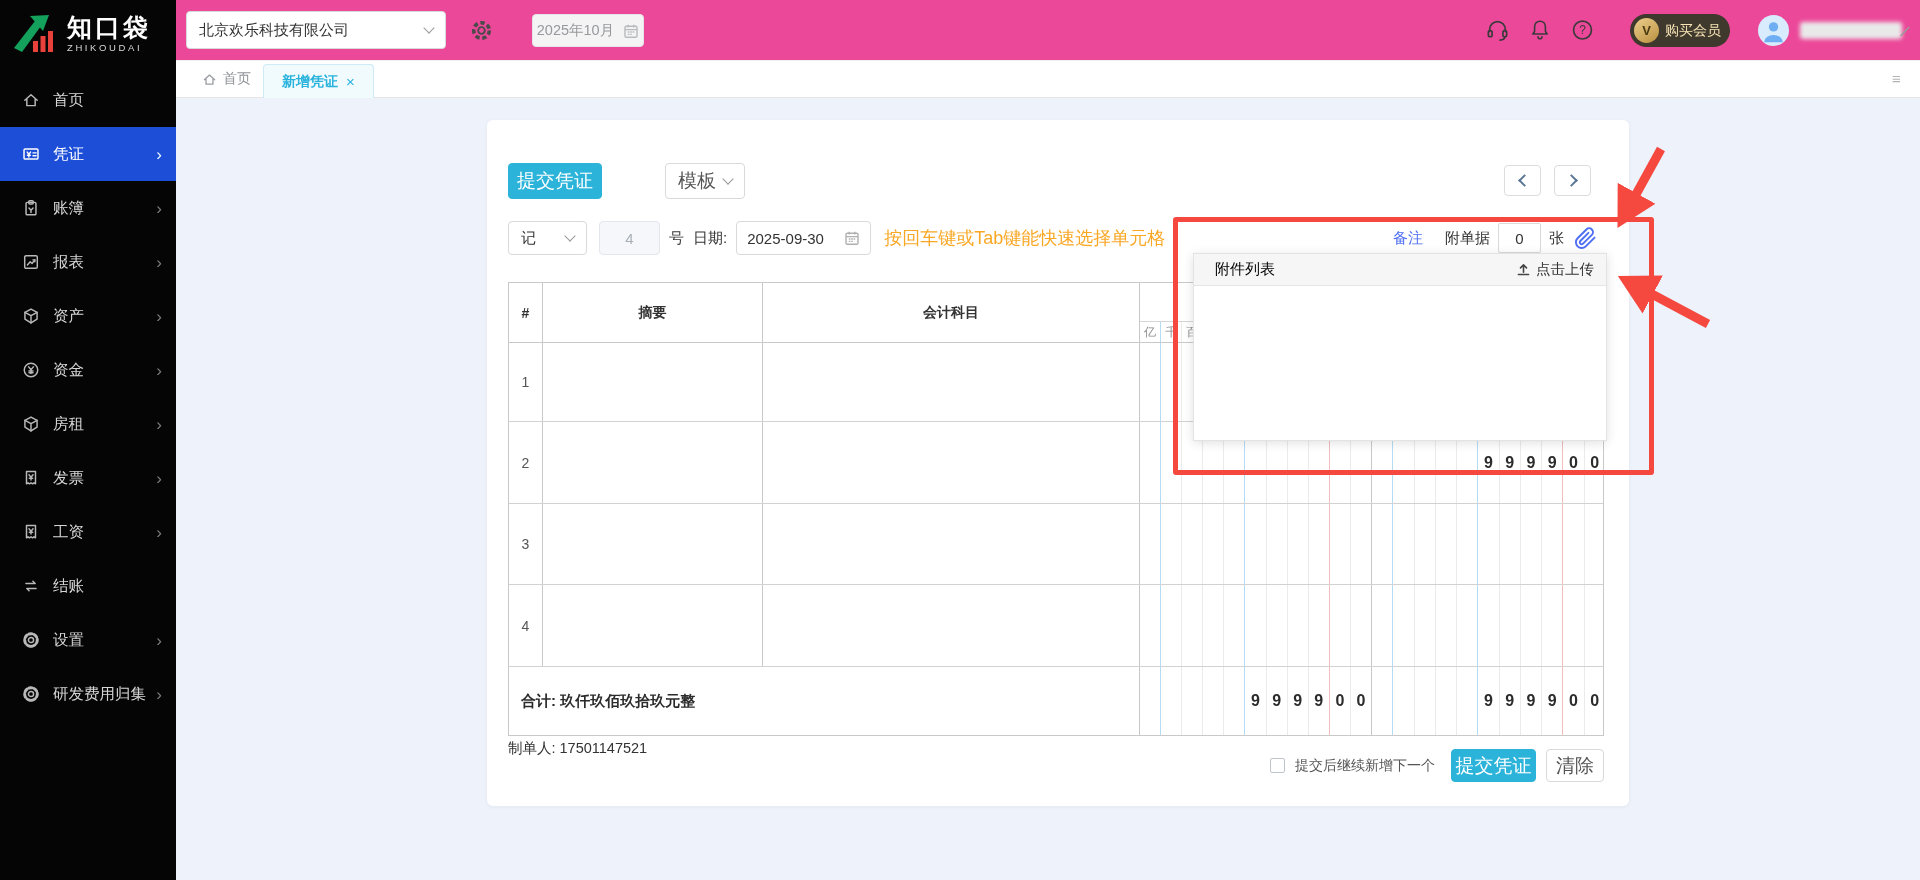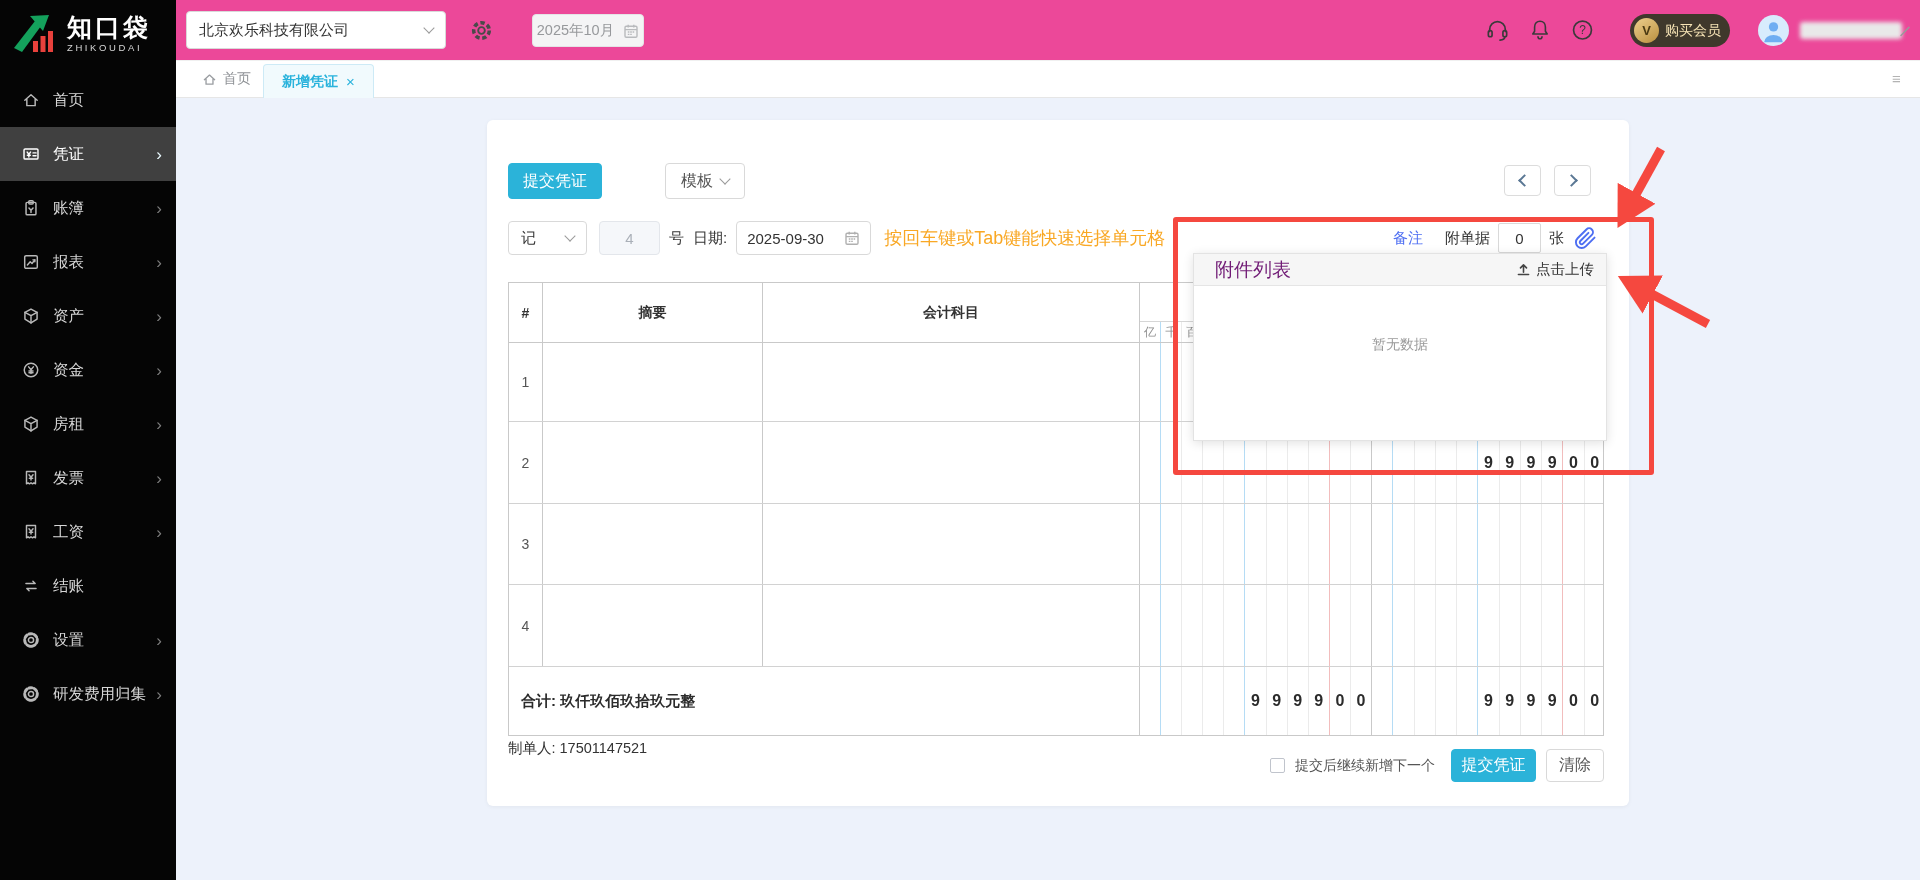--- a/index.html
+++ b/index.html
@@ -10,21 +10,21 @@
   
   #sidebar{position:absolute;left:0;top:0;width:176px;height:880px;background:#050505;z-index:5;}
   .brand{display:flex;align-items:center;gap:9px;padding:6px 0 0 12px;height:61px;}
   .bname{font-size:25px;font-weight:bold;color:#fff;letter-spacing:3px;line-height:26px;}
   .bsub{font-size:9.5px;color:#d8d8d8;letter-spacing:2.6px;margin-top:2px;}
   #sb-items{position:absolute;left:0;top:73px;width:176px;}
   .sb-item{position:relative;height:54px;display:flex;align-items:center;gap:13px;
     padding-left:22px;color:#b9b9b9;cursor:pointer;}
   .sb-item .sb-label{font-size:15.5px;color:#d6d6d6;}
   .sb-item .sb-arrow{position:absolute;right:14px;font-size:17px;color:#7d7d7d;line-height:1;}
-  .sb-item.active{background:#404040;color:#fff;}
+  .sb-item.active{background:#1d4ed8;color:#fff;}
   .sb-item.active .sb-label{color:#fff;}
   .sb-item.active .sb-arrow{color:#eafaff;}
   .sb-item svg{flex:none;}
 
   
   #topbar{position:absolute;left:176px;top:0;width:1744px;height:61px;background:#ec4899;
     border-bottom:1px solid #f0f0f0;z-index:4;}
   .tb-abs{position:absolute;}
   .select-box{display:flex;align-items:center;justify-content:space-between;border:1px solid #d9d9d9;
     border-radius:4px;background:#fff;padding:0 12px;font-size:15px;color:#333;cursor:pointer;}
@@ -55,21 +55,21 @@
     justify-content:center;gap:8px;color:#2ab3dc;font-size:14px;font-weight:bold;cursor:pointer;}
   .tclose{font-weight:normal;font-size:15px;cursor:pointer;line-height:1;}
   .tab-menu{position:absolute;left:1716px;top:9px;color:#b3b3b3;font-size:15px;cursor:pointer;}
 
   
   #content{position:absolute;left:176px;top:98px;width:1744px;height:782px;background:#edf2fb;}
   #card{position:absolute;left:311px;top:22px;width:1142px;height:686px;background:#fff;
     border-radius:6px;box-shadow:0 1px 4px rgba(0,0,0,.05);}
   .c-abs{position:absolute;}
   #v-title{left:0;right:0;top:10px;text-align:center;font-size:22px;font-weight:bold;color:#2b2b2b;}
-  .btn{display:flex;align-items:center;justify-content:center;border-radius:4px;font-size:16px;cursor:pointer;}
+  .btn{display:flex;align-items:center;justify-content:center;border-radius:4px;font-size:19px;cursor:pointer;}
   .btn-primary{background:#2bb3d9;color:#fff;border:1px solid #2bb3d9;}
   .btn-plain{background:#fff;color:#555;border:1px solid #d9d9d9;}
   #btn-submit-top{left:21px;top:43px;width:94px;height:36px;}
   #btn-template{left:178px;top:43px;width:80px;height:36px;gap:8px;}
   #navs{left:1017px;top:45px;display:flex;gap:13px;}
   .nav-btn{width:37px;height:31px;border:1px solid #dcdcdc;border-radius:4px;background:#fff;
     display:flex;align-items:center;justify-content:center;cursor:pointer;}
   .nv{width:9px;height:9px;border-left:2px solid #5a7794;border-bottom:2px solid #5a7794;}
   .nvL{transform:rotate(45deg);margin-left:3px;}
   .nvR{transform:rotate(-135deg);margin-right:3px;}
@@ -119,21 +119,21 @@
   #chk{width:15px;height:15px;border:1px solid #c0c4cc;border-radius:2px;background:#fff;cursor:pointer;flex:none;}
   #chk-label{font-size:14px;color:#555;margin-right:6px;white-space:nowrap;}
   #btn-submit-bottom{width:85px;height:33px;}
   #btn-clear{width:58px;height:33px;}
 
   
   #popup{position:absolute;left:706px;top:133px;width:414px;height:188px;background:#fff;
     border:1px solid #e3e3e3;box-shadow:0 2px 10px rgba(0,0,0,.12);z-index:20;}
   #popup-head{height:32px;background:#f6f6f6;border-bottom:1px solid #e5e5e5;display:flex;
     align-items:center;justify-content:space-between;padding:0 12px;}
-  #popup-title{font-size:19px;color:#701a75;padding-left:9px;}
+  #popup-title{font-size:15px;color:#000000;padding-left:9px;}
   #upload-btn{display:flex;align-items:center;gap:5px;font-size:14.5px;color:#333;cursor:pointer;}
   #popup-empty{position:absolute;left:0;right:0;top:82px;text-align:center;font-size:14px;color:#9a9a9a;}
 
   
   #anno-rect{position:absolute;left:1173px;top:217px;width:481px;height:258px;
     border:5px solid #f5483f;border-radius:3px;z-index:40;pointer-events:none;}
   #anno-arrows{position:absolute;left:0;top:0;z-index:41;pointer-events:none;}
 </style>
 </head>
 <body>
@@ -590,21 +590,20 @@
         <div id="popup-head">
           <span id="popup-title">附件列表</span>
           <span id="upload-btn">
             <svg width="15" height="15" viewBox="0 0 16 16" fill="none" stroke="#444" stroke-width="1.7" stroke-linecap="round" stroke-linejoin="round">
               <path d="M8 11V3.4M4.8 6.2 8 3l3.2 3.2"></path>
                 <path d="M2.6 13.4h10.8"></path>
             </svg>
             <span>点击上传</span>
           </span>
         </div>
-        <div id="popup-empty">暂无数据</div>
       </div>
     </div>
   </div>
 
   <div id="anno-rect"></div>
   <svg id="anno-arrows" width="1920" height="880">
     <defs>
       <marker id="ah" markerWidth="4.4" markerHeight="4.8" refX="0.6" refY="2.4" orient="auto">
         <path d="M0 0 4.4 2.4 0 4.8z" fill="#f5483f"></path>
       </marker>

